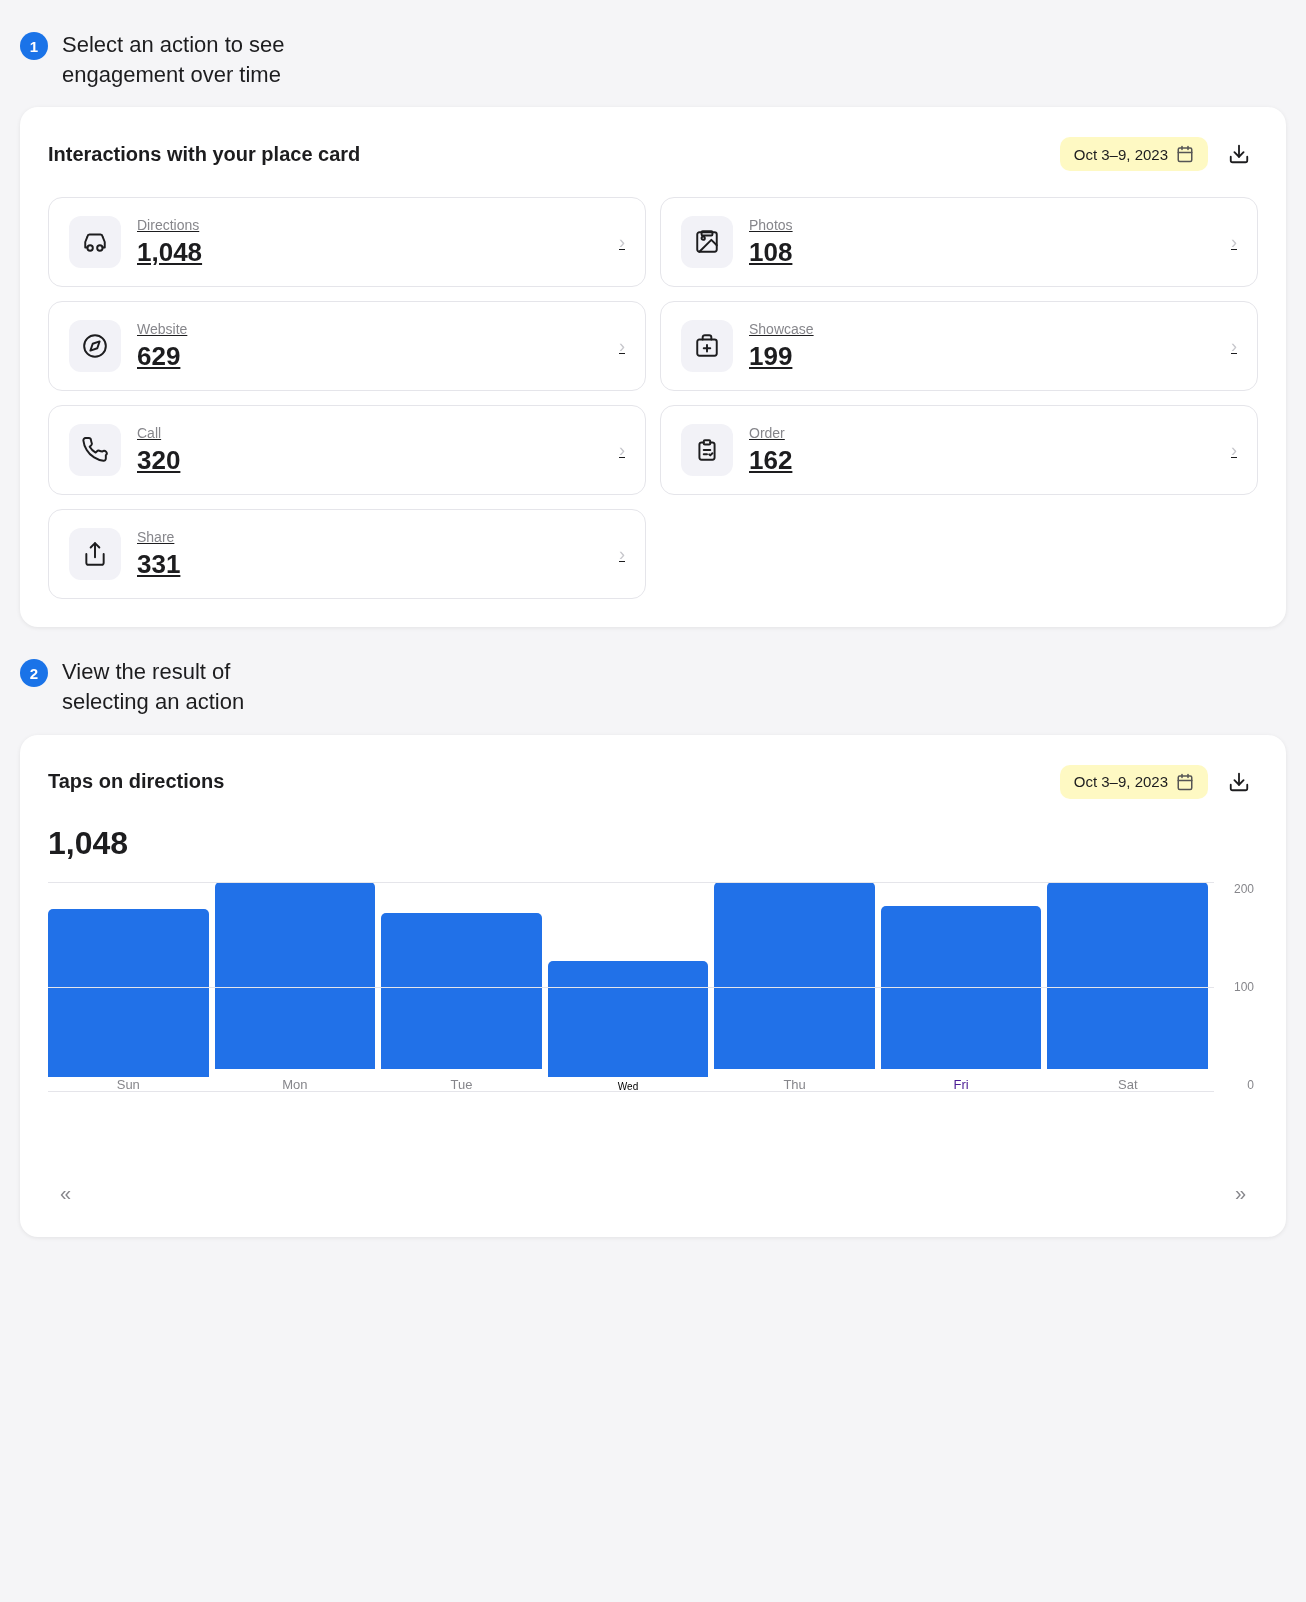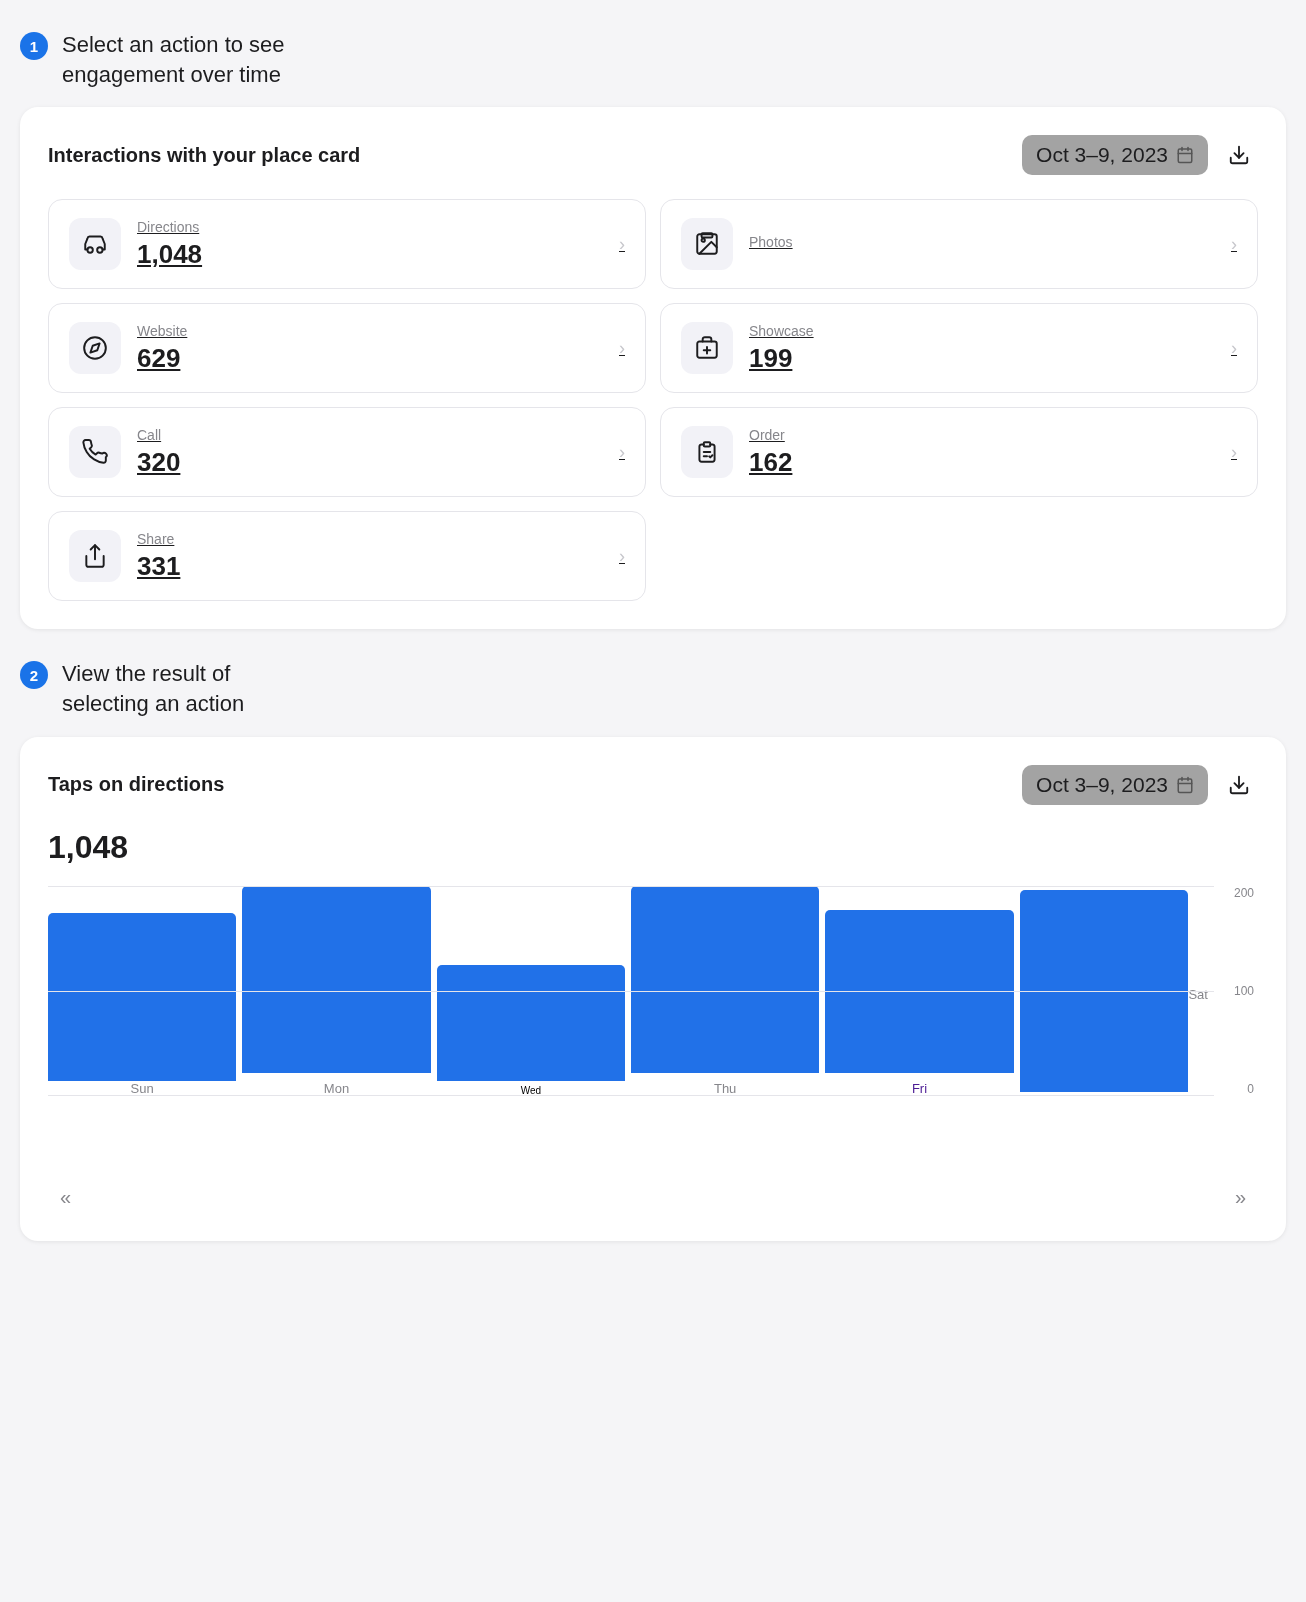--- a/index.html
+++ b/index.html
@@ -65,24 +65,24 @@
     .header-actions {
       display: flex;
       align-items: center;
       gap: 12px;
     }
 
     .date-pill {
       display: flex;
       align-items: center;
       gap: 8px;
-      background: #a3a3a3;
+      background: #fef9c3;
       border-radius: 10px;
       padding: 8px 14px;
-      font-size: 21px;
+      font-size: 15px;
       font-weight: 500;
       color: #1d1d1f;
       cursor: pointer;
     }
 
     .date-pill svg { color: #555; }
 
     .download-btn {
       width: 38px;
       height: 38px;
@@ -227,20 +227,21 @@
       <div class="metric-icon-wrap">
         <svg width="26" height="26" viewBox="0 0 24 24" fill="none" stroke="#1d1d1f" stroke-width="1.8" stroke-linecap="round" stroke-linejoin="round">
           <rect x="3" y="3" width="18" height="18" rx="2"></rect>
             <circle cx="8.5" cy="8.5" r="1.5"></circle>
             <polyline points="21 15 16 10 5 21"></polyline>
           <rect x="7" y="2" width="10" height="4" rx="1" fill="none"></rect>
         </svg>
       </div>
       <div class="metric-content">
         <div class="metric-label">Photos</div>
+        <div class="metric-value">108</div>
       </div>
       <span class="chevron">›</span>
     </div>
 
     <div class="metric-item">
       <div class="metric-icon-wrap">
         <svg width="26" height="26" viewBox="0 0 24 24" fill="none" stroke="#1d1d1f" stroke-width="1.8" stroke-linecap="round" stroke-linejoin="round">
           <circle cx="12" cy="12" r="10"></circle>
             <polygon points="16.24 7.76 14.12 14.12 7.76 16.24 9.88 9.88 16.24 7.76"></polygon>
         </svg>
@@ -358,32 +359,36 @@
       <div id="bars-container" style="display:flex; align-items:flex-end; flex:1; height:210px; padding-right:50px; gap:6px;">
       <div style="display: flex; flex-direction: column; align-items: center; justify-content: flex-end; flex: 1 1 0%; height: 210px;">
             <div style="width: 100%; height: 80%; background: rgb(33, 113, 232); border-radius: 5px 5px 0px 0px;"></div>
             <div style="font-size: 13px; color: rgb(134, 134, 139); margin-top: 0;">Sun</div>
           </div>
           <div style="display: flex; flex-direction: column; align-items: center; justify-content: flex-end; flex: 1 1 0%; height: 210px;">
             <div style="width: 100%; height: 89%; background: rgb(33, 113, 232); border-radius: 5px 5px 0px 0px;"></div>
             <div style="font-size: 13px; color: rgb(134, 134, 139); margin-top: 8px;">Mon</div>
           </div>
           <div style="display: flex; flex-direction: column; align-items: center; justify-content: flex-end; flex: 1 1 0%; height: 210px;">
+            <div style="width: 100%; height: 74%; background: rgb(33, 113, 232); border-radius: 5px 5px 0px 0px;"></div>
+            <div style="font-size: 13px; color: rgb(134, 134, 139); margin-top: 8px;">Tue</div>
+          </div>
+          <div style="display: flex; flex-direction: column; align-items: center; justify-content: flex-end; flex: 1 1 0%; height: 210px;">
             <div style="width: 100%; height: 55%; background: rgb(33, 113, 232); border-radius: 5px 5px 0px 0px;"></div>
             <div style="font-size: 10px; color: #000000; margin-top: 4px;">Wed</div>
           </div>
           <div style="display: flex; flex-direction: column; align-items: center; justify-content: flex-end; flex: 1 1 0%; height: 210px;">
             <div style="width: 100%; height: 95%; background: rgb(33, 113, 232); border-radius: 5px 5px 0px 0px;"></div>
             <div style="font-size: 13px; color: rgb(134, 134, 139); margin-top: 8px;">Thu</div>
           </div>
           <div style="display: flex; flex-direction: column; align-items: center; justify-content: flex-end; flex: 1 1 0%; height: 210px;">
             <div style="width: 100%; height: 77.5%; background: rgb(33, 113, 232); border-radius: 5px 5px 0px 0px;"></div>
             <div style="font-size: 13px; color: #4c1d95; margin-top: 8px;">Fri</div>
           </div>
-          <div style="display: flex; flex-direction: row; align-items: center; justify-content: flex-end; flex: 1 1 0%; height: 210px;">
+          <div style="display: flex; flex-direction: column; align-items: center; justify-content: flex-end; flex: 1 1 0%; height: 210px;">
             <div style="width: 100%; height: 96%; background: rgb(33, 113, 232); border-radius: 5px 5px 0px 0px;"></div>
             <div style="font-size: 13px; color: rgb(134, 134, 139); margin-top: 8px;">Sat</div>
           </div>
         </div>
 
       <div style="position:absolute; right:4px; top:0; height:210px; width:44px; display:flex; flex-direction:column; justify-content:space-between; align-items:flex-end;">
         <span style="font-size:12px; color:#86868b;">200</span>
         <span style="font-size:12px; color:#86868b;">100</span>
         <span style="font-size:12px; color:#86868b;">0</span>
       </div>

